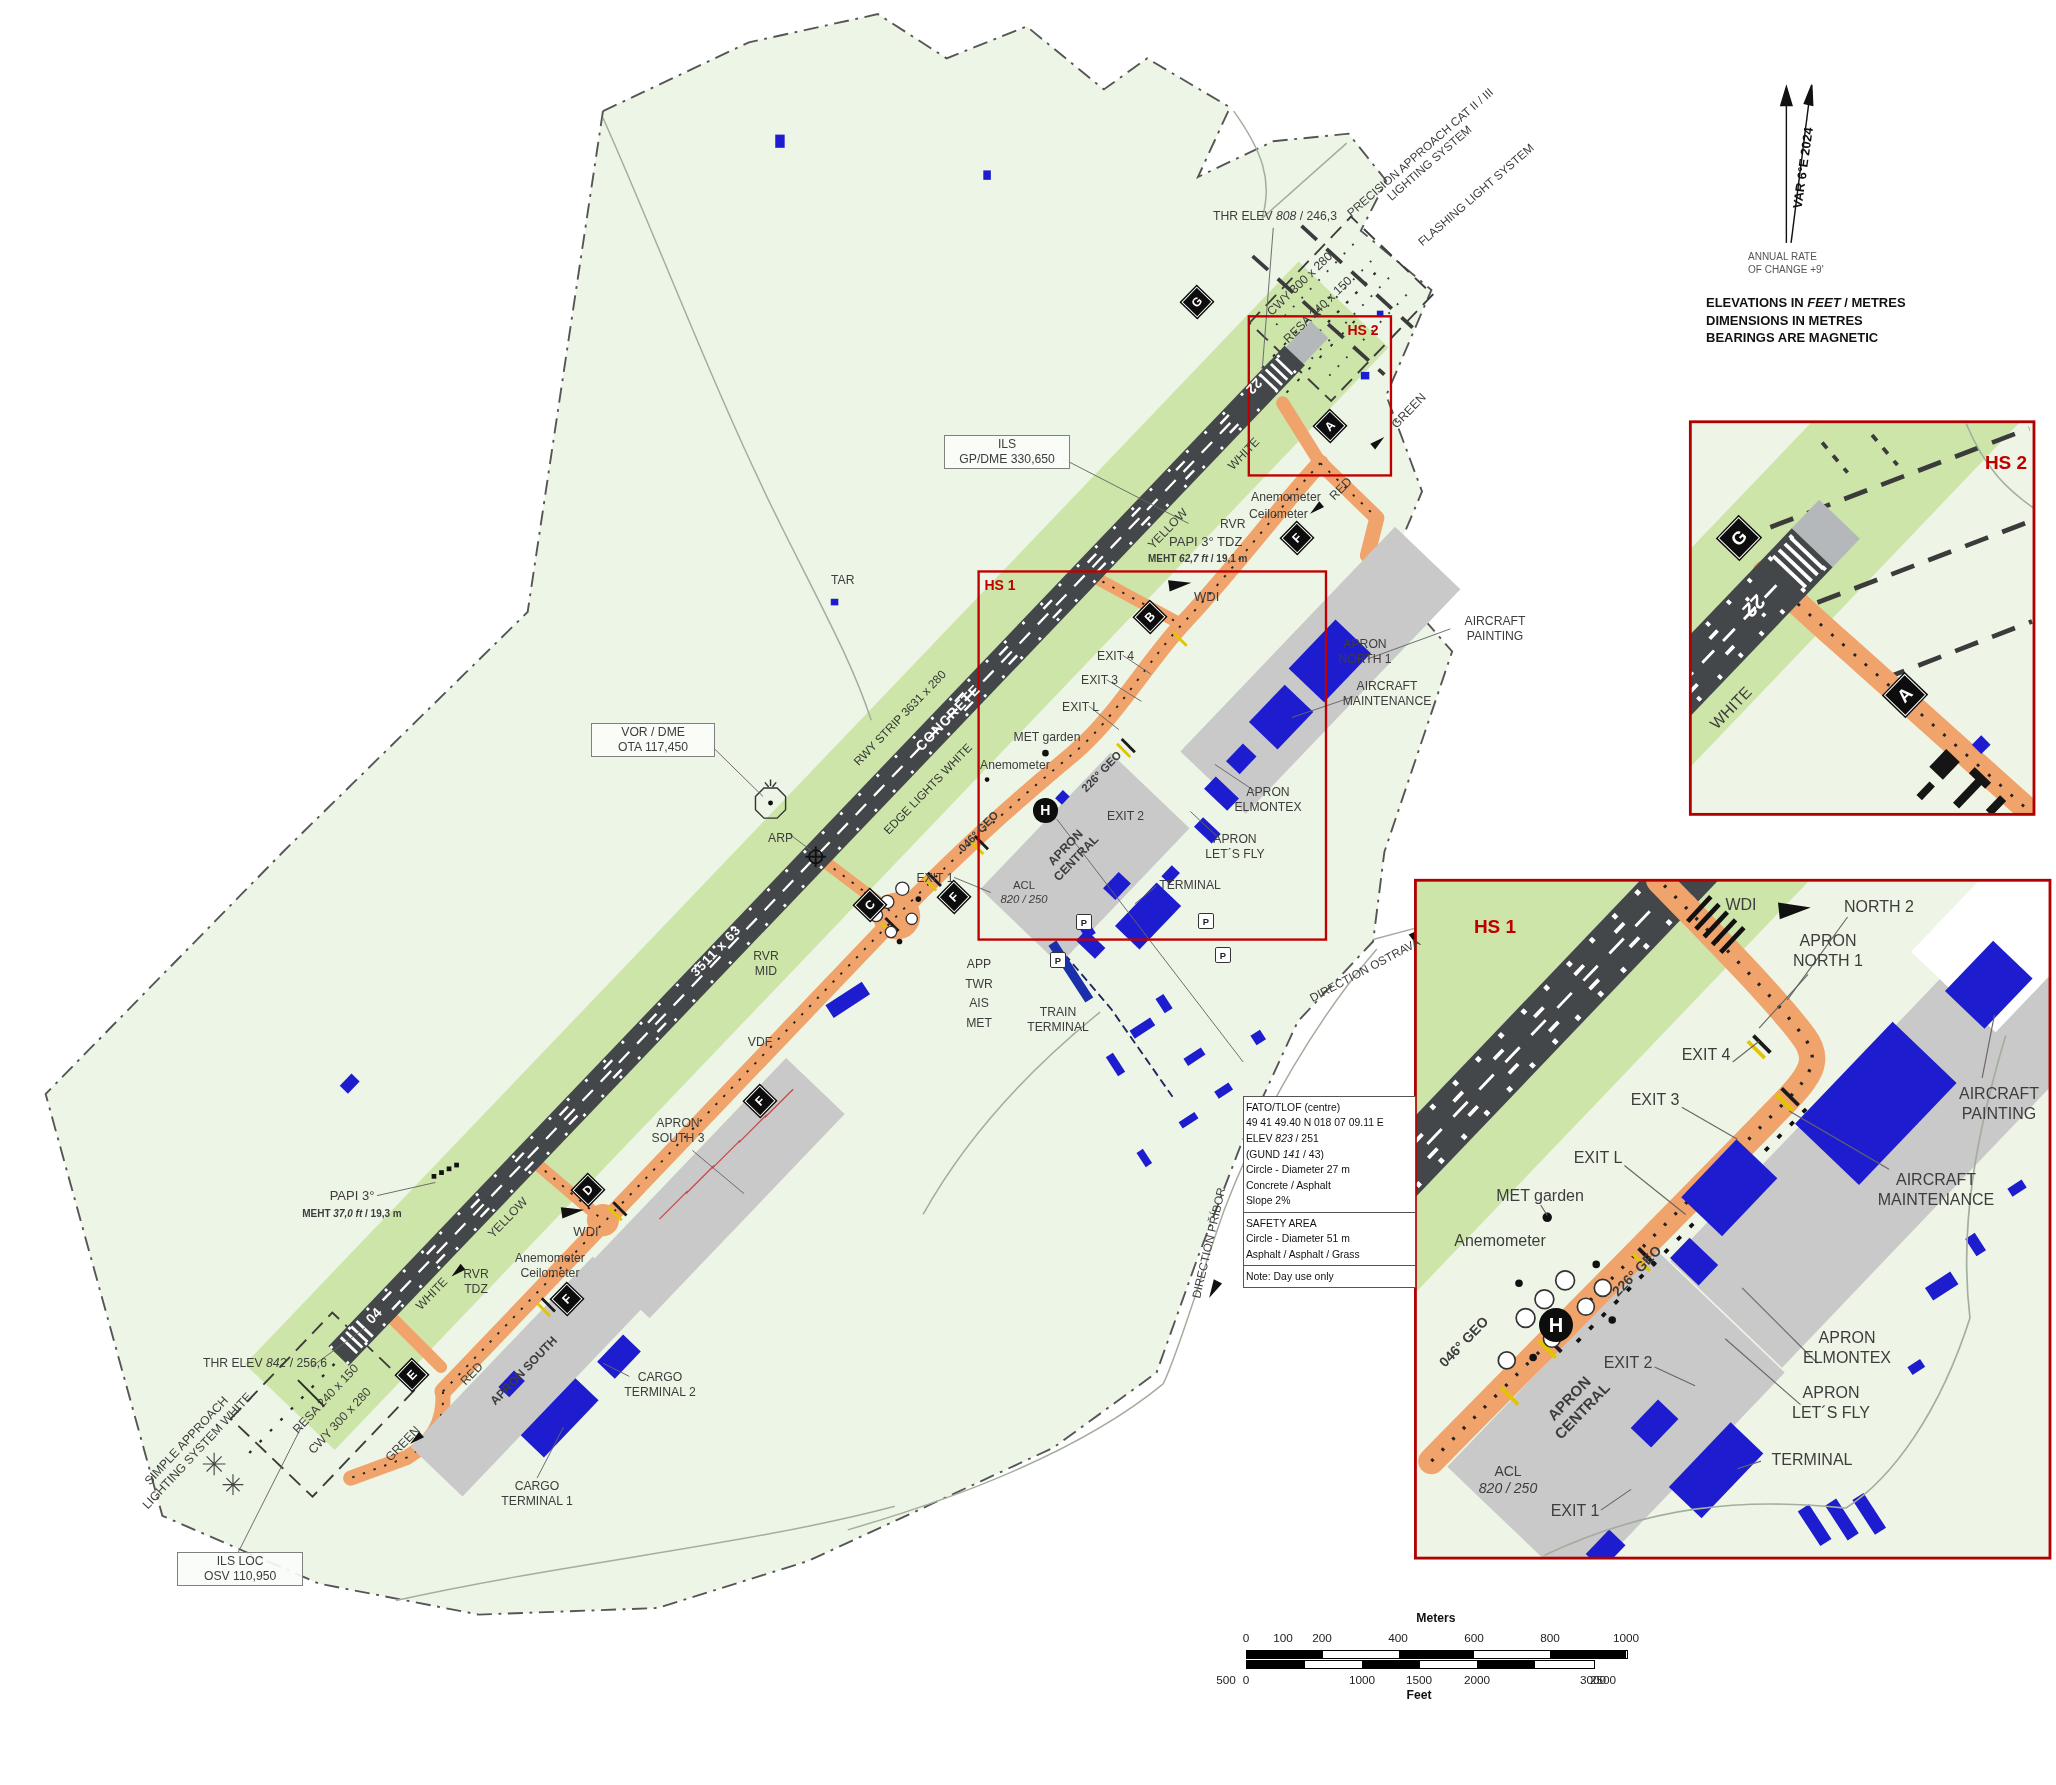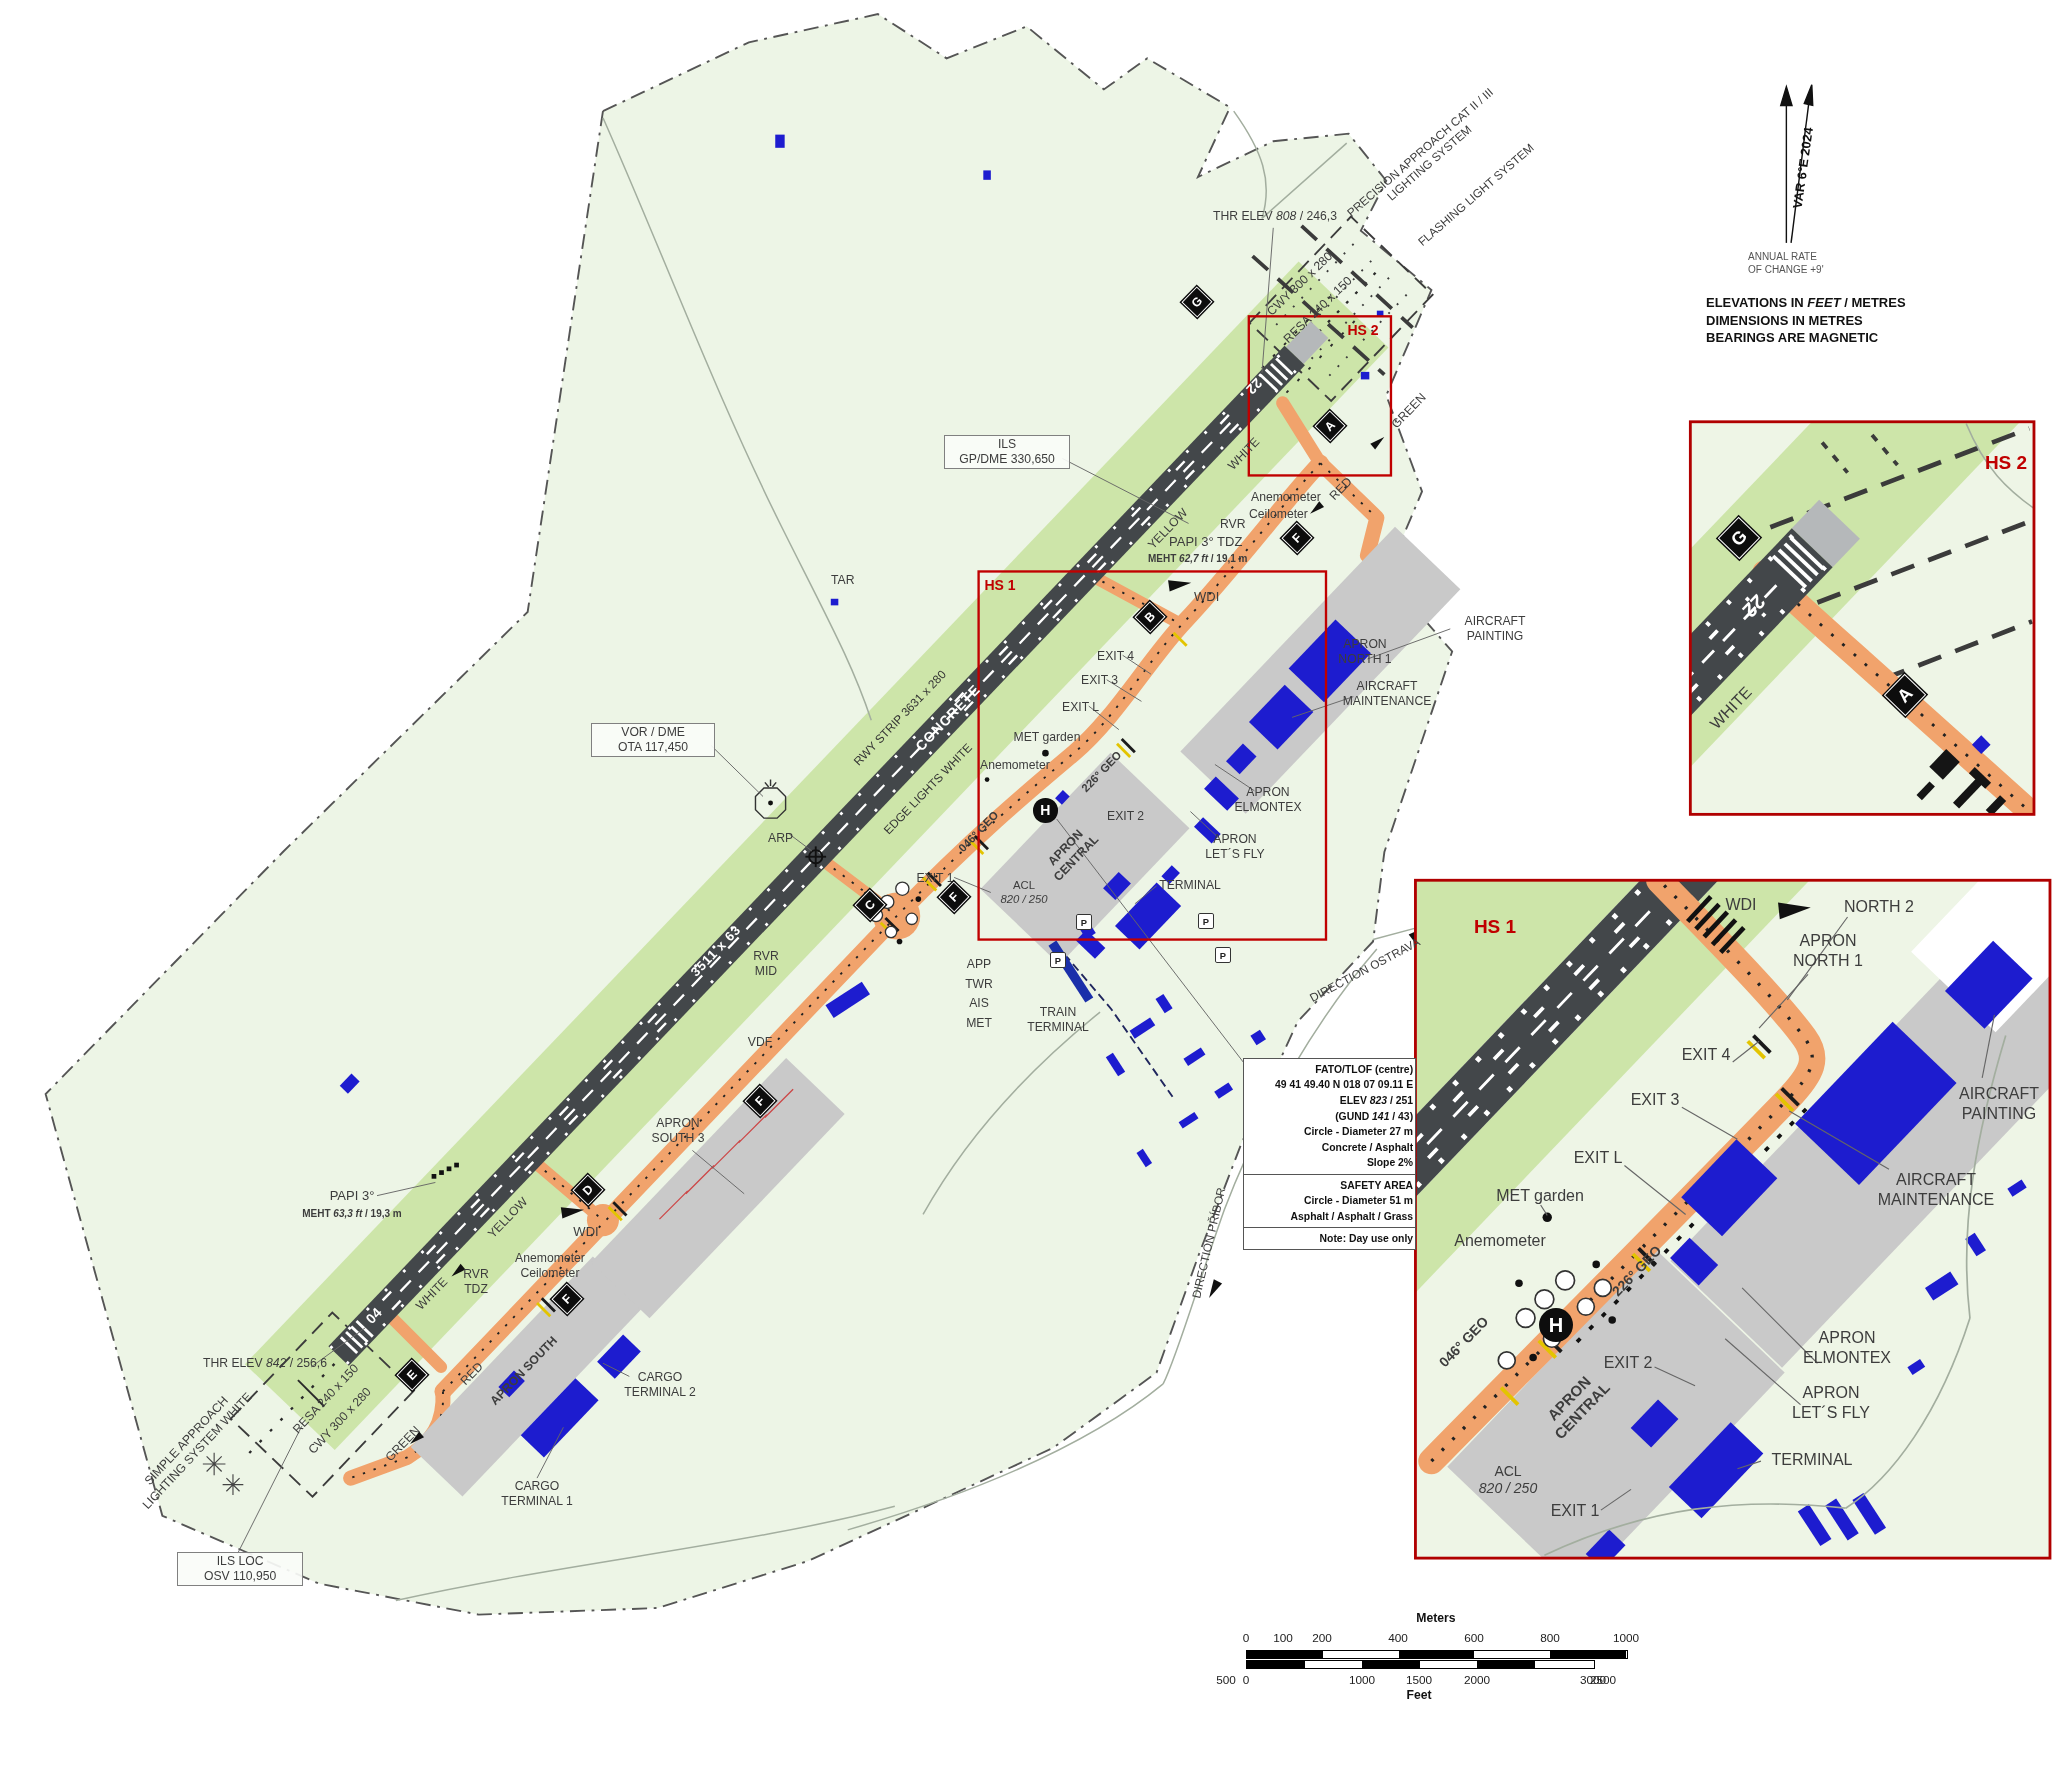--- a/index.html
+++ b/index.html
@@ -18,22 +18,22 @@
   .i17{font-size:16px}
   .i15{font-size:14px}
   .box{border:0.9px solid #808080;background:rgba(250,252,248,.92);padding:0.9px 6.6px;text-align:center;font-size:12.2px}
   .sign{position:absolute;width:20px;height:20px;background:#0d0d0d;color:#fff;font-weight:bold;font-size:12.2px;
         display:flex;align-items:center;justify-content:center;border:1.4px solid #fff;box-shadow:0 0 0 1.4px #0d0d0d}
   .sign.big{width:28px;height:28px;font-size:18px}
   .heli{position:absolute;border-radius:50%;background:#0d0d0d;color:#fff;font-weight:bold;
         display:flex;align-items:center;justify-content:center}
   .psign{position:absolute;width:14px;height:14px;border:1.4px solid #333;background:#fff;color:#222;
          font-size:9.4px;font-weight:bold;display:flex;align-items:center;justify-content:center;border-radius:1.9px}
-  .fatobox{position:absolute;left:1243px;top:1058px;width:171px;background:#fff;border:0.9px solid #555;
-           font-size:10.4px;font-weight:bold;text-align:right;color:#111}
+  .fatobox{position:absolute;left:1243px;top:1096px;width:171px;background:#fff;border:0.9px solid #555;
+           font-size:10.4px;font-weight:normal;text-align:left;color:#111}
   .fatobox .sec{border-bottom:0.9px solid #555;padding:2.8px 1.9px}
   .fatobox .sec:last-child{border-bottom:none}
   .fatobox div{line-height:1.5}
   .sbar{position:absolute;height:6.6px;border:0.9px solid #000;display:flex}
   .sbar span{display:block;height:100%}
   .sb{background:#000}.sw{background:#fff}
   .stick{position:absolute;font-size:11.8px;color:#222;transform:translateX(-50%)}
   .notes{position:absolute;left:1706px;top:294px;font-size:13px;font-weight:bold;color:#111;line-height:1.35}
   .rate{position:absolute;left:1748px;top:250px;font-size:10px;color:#555;line-height:1.3}
 </style>
@@ -605,21 +605,21 @@
 <div class="lbl ctr c" style="left:660px;top:1385px">
   <div>CARGO</div>
       <div>TERMINAL 2</div>
 </div>
 <div class="lbl ctr c" style="left:537px;top:1494px">
   <div>CARGO</div>
       <div>TERMINAL 1</div>
 </div>
 <div class="lbl c" style="left:352px;top:1196px;font-size:13px">PAPI 3°</div>
 <div class="lbl sm b c" style="left:352px;top:1214px">
-  <span>MEHT </span><span class="it">63,3 ft</span><span> / 19,3 m</span>
+  <span>MEHT </span><span class="it">37,0 ft</span><span> / 19,3 m</span>
 </div>
 <div class="lbl" style="left:203px;top:1356px">
   <span>THR ELEV </span><span class="it">842</span><span> / 256,6</span>
 </div>
 <div class="lbl" style="left:326px;top:1399px;transform:translate(-50%,-50%) rotate(-47deg)">RESA 240 x 150</div>
 <div class="lbl" style="left:340px;top:1421px;transform:translate(-50%,-50%) rotate(-47deg)">CWY 300 x 280</div>
 <div class="lbl ctr" style="left:192px;top:1446px;transform:translate(-50%,-50%) rotate(-47deg)">
   <div>SIMPLE APPROACH</div>
       <div>LIGHTING SYSTEM WHITE</div>
 </div>

